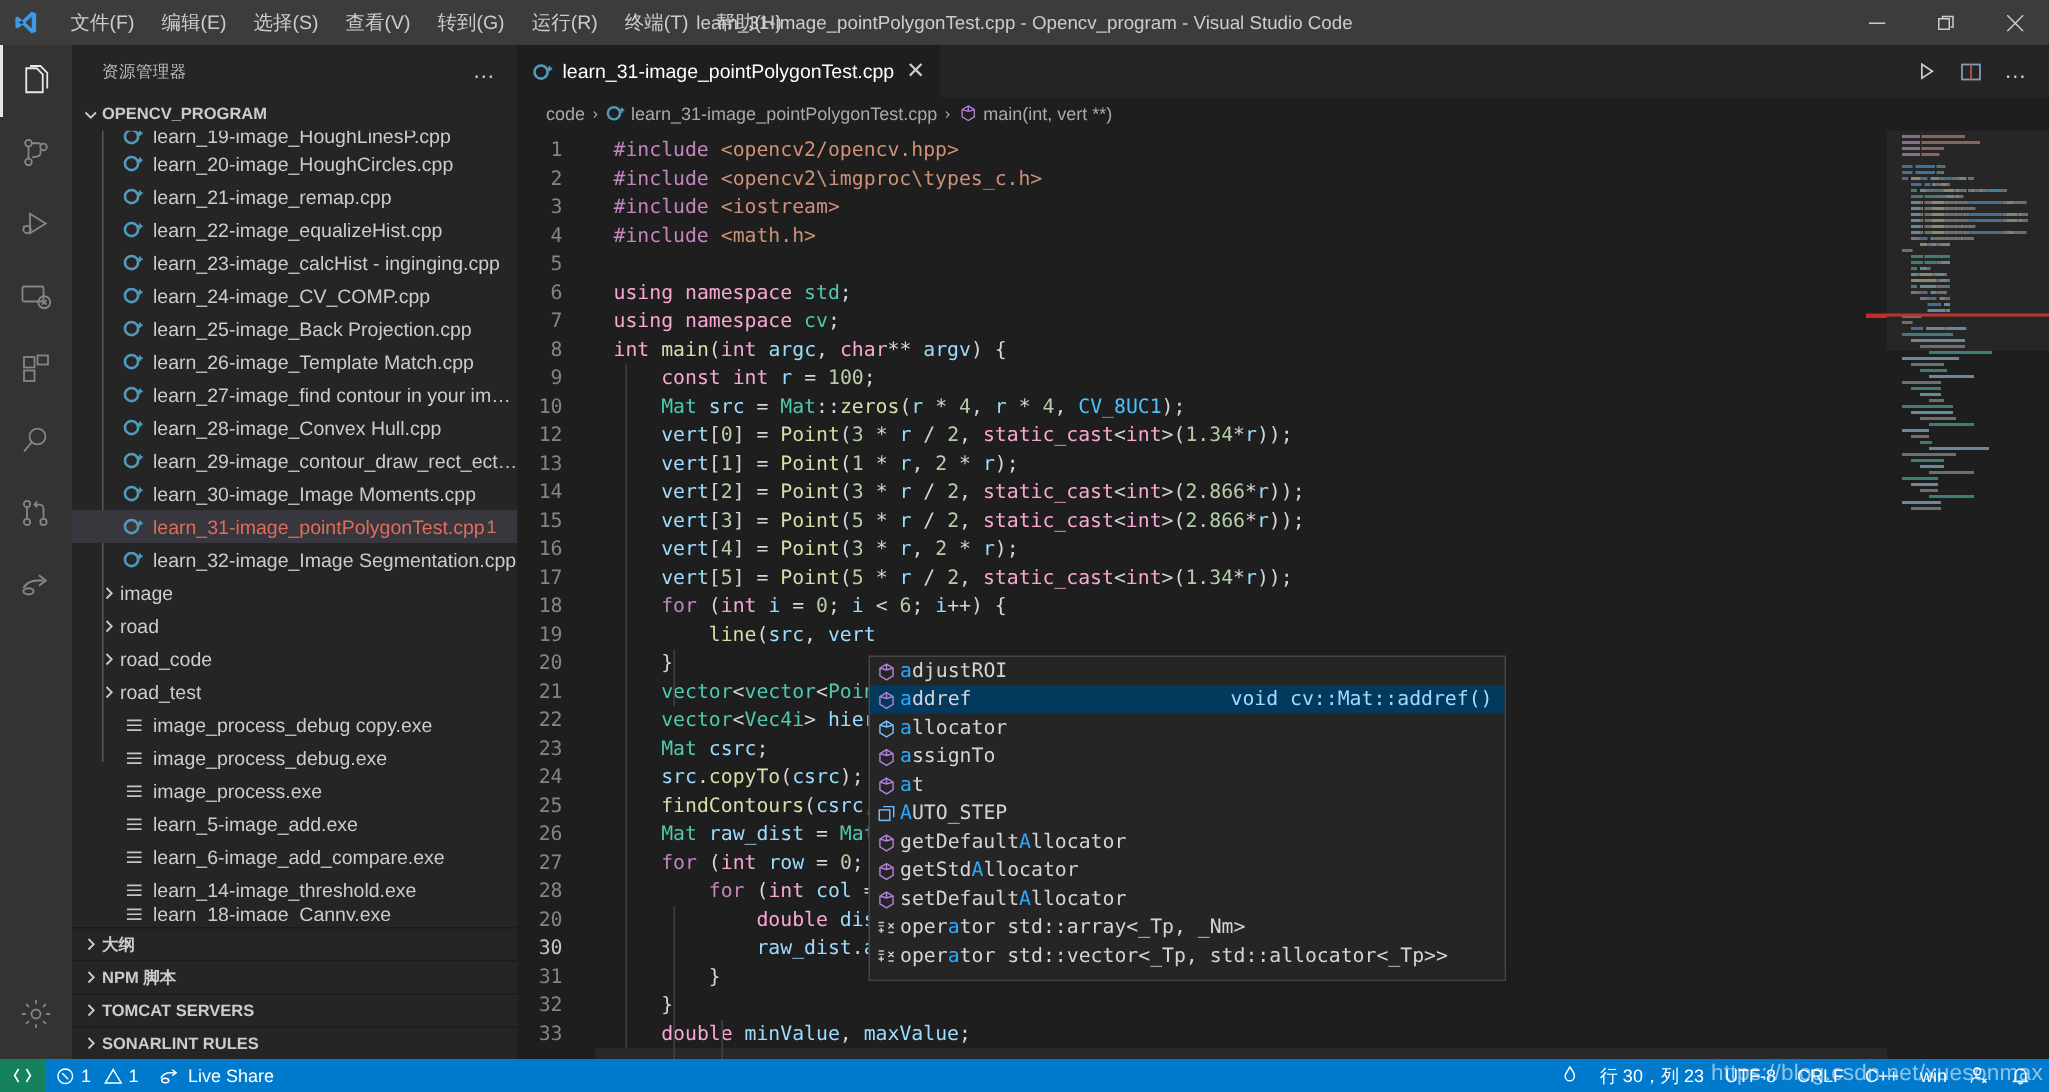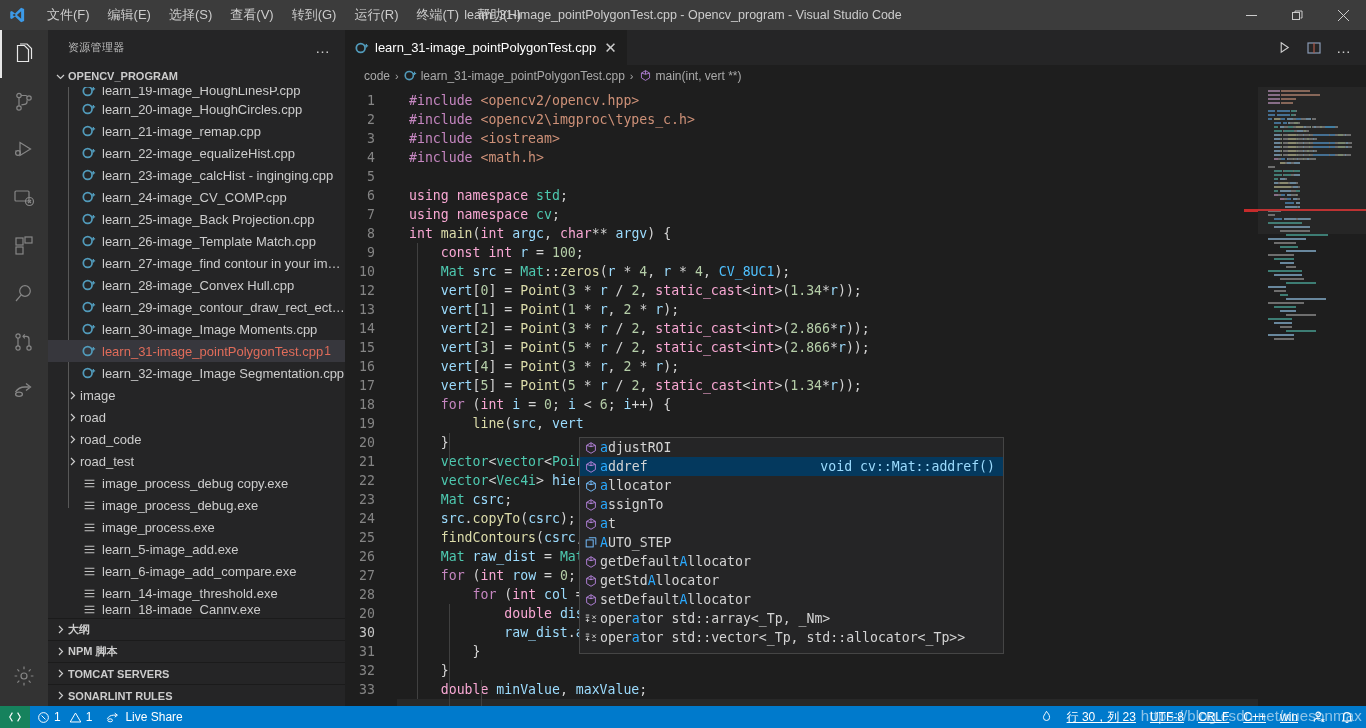--- a/index.html
+++ b/index.html
@@ -154,21 +154,21 @@
 
   
   .statusbar {
     height: 22px; background: #007acc; display: flex; align-items: center;
     color: #ffffff; font-size: 12px; flex: 0 0 22px; position: relative;
   }
   .sb-remote {
     background: #16825d; height: 22px; display: flex; align-items: center; padding: 0 8px; color: #fff;
   }
   .sb-item { display: flex; align-items: center; gap: 4px; padding: 0 7px; height: 22px; white-space: nowrap; }
-  .sb-right { margin-left: auto; display: flex; align-items: flex-end; text-decoration: underline; }
+  .sb-right { margin-left: auto; display: flex; align-items: flex-end; }
   .watermark {
     position: absolute; right: 4px; top: 0; font-size: 15px; color: rgba(255,255,255,0.55);
     font-family: "Liberation Sans", sans-serif; letter-spacing: .2px; line-height: 20px;
   }
   svg { display: block; }
 </style>
 </head>
 <body>
 
 <div class="app">

